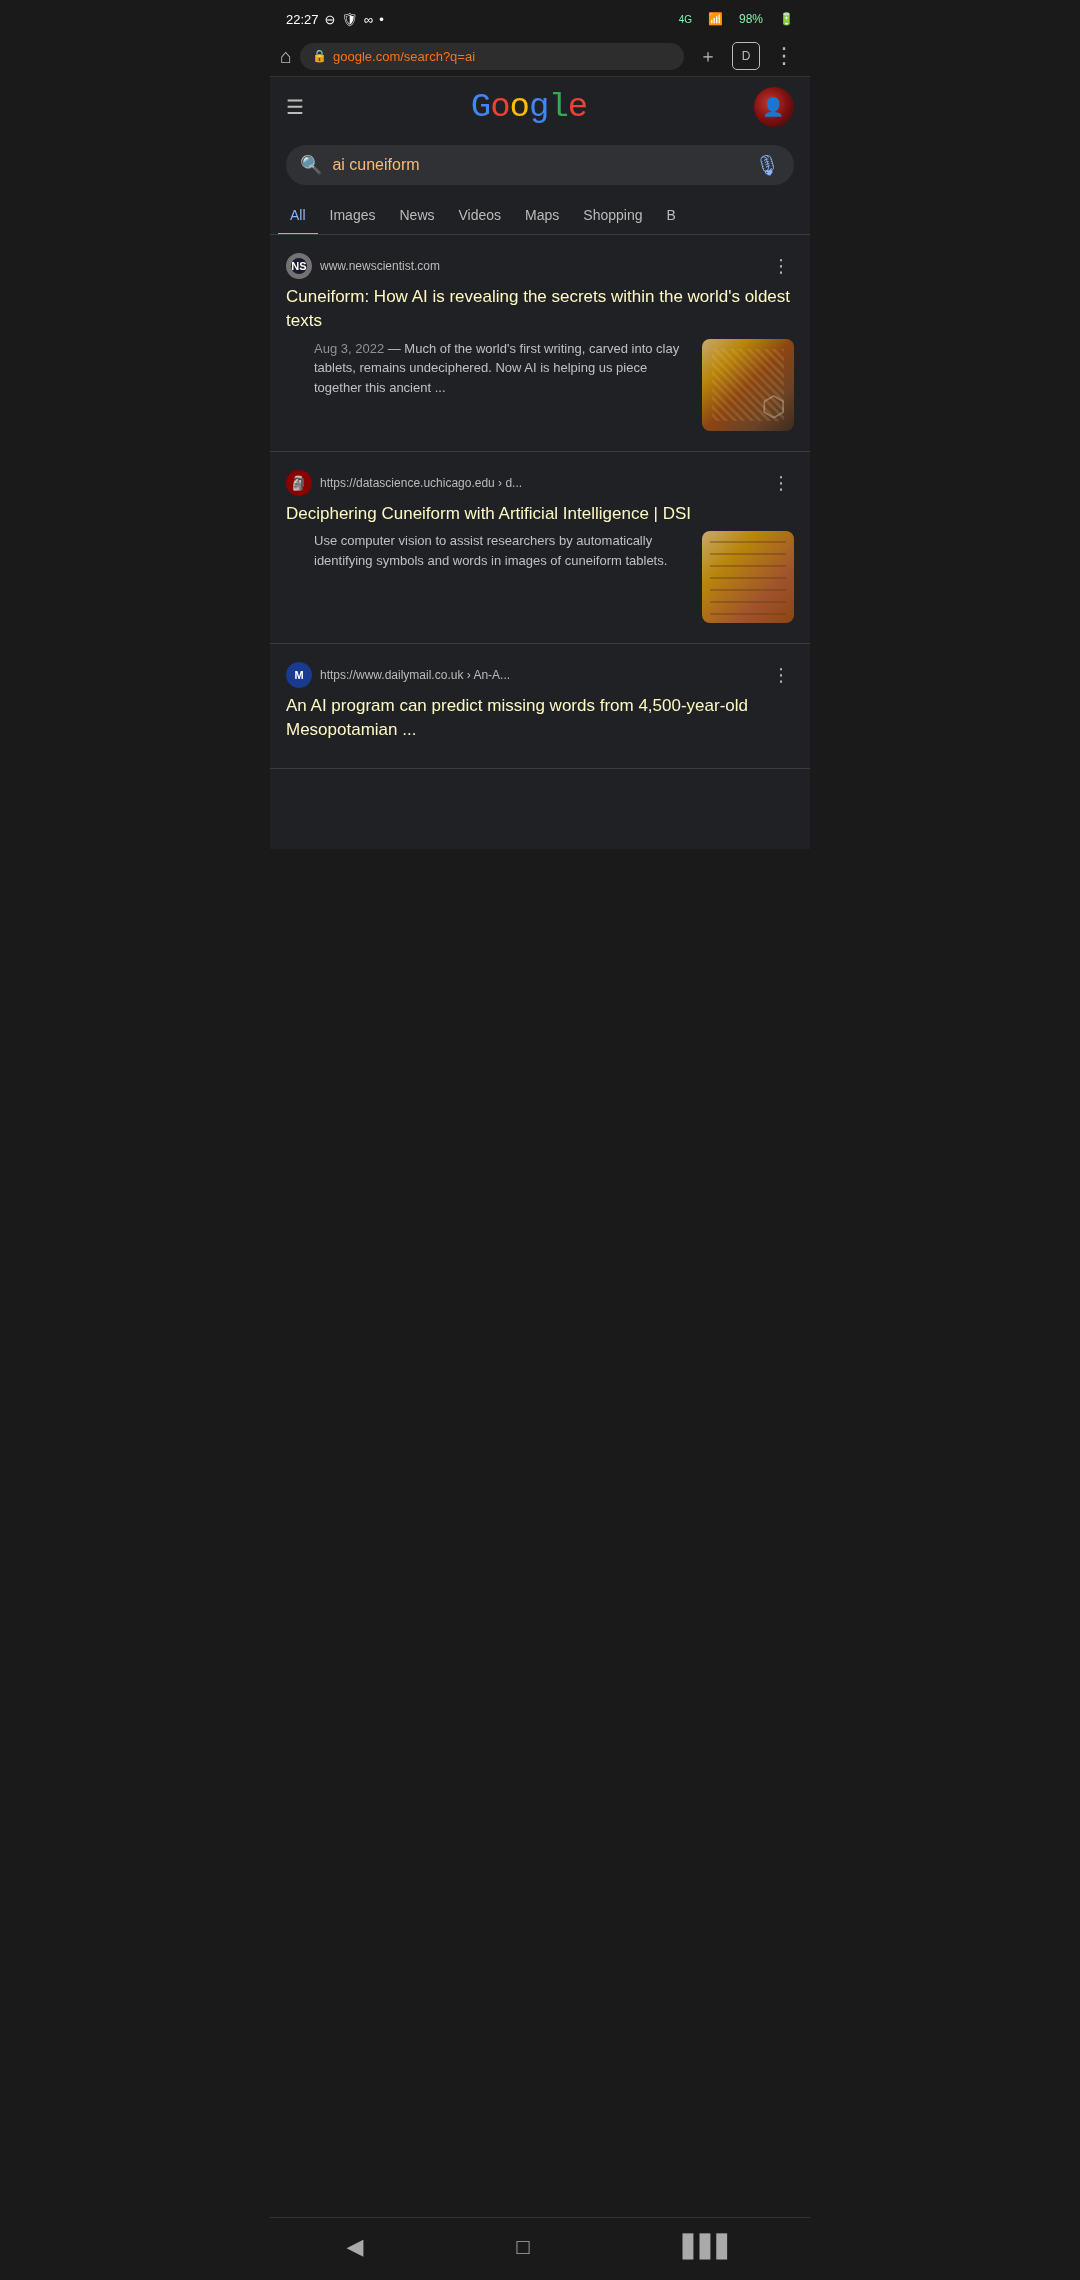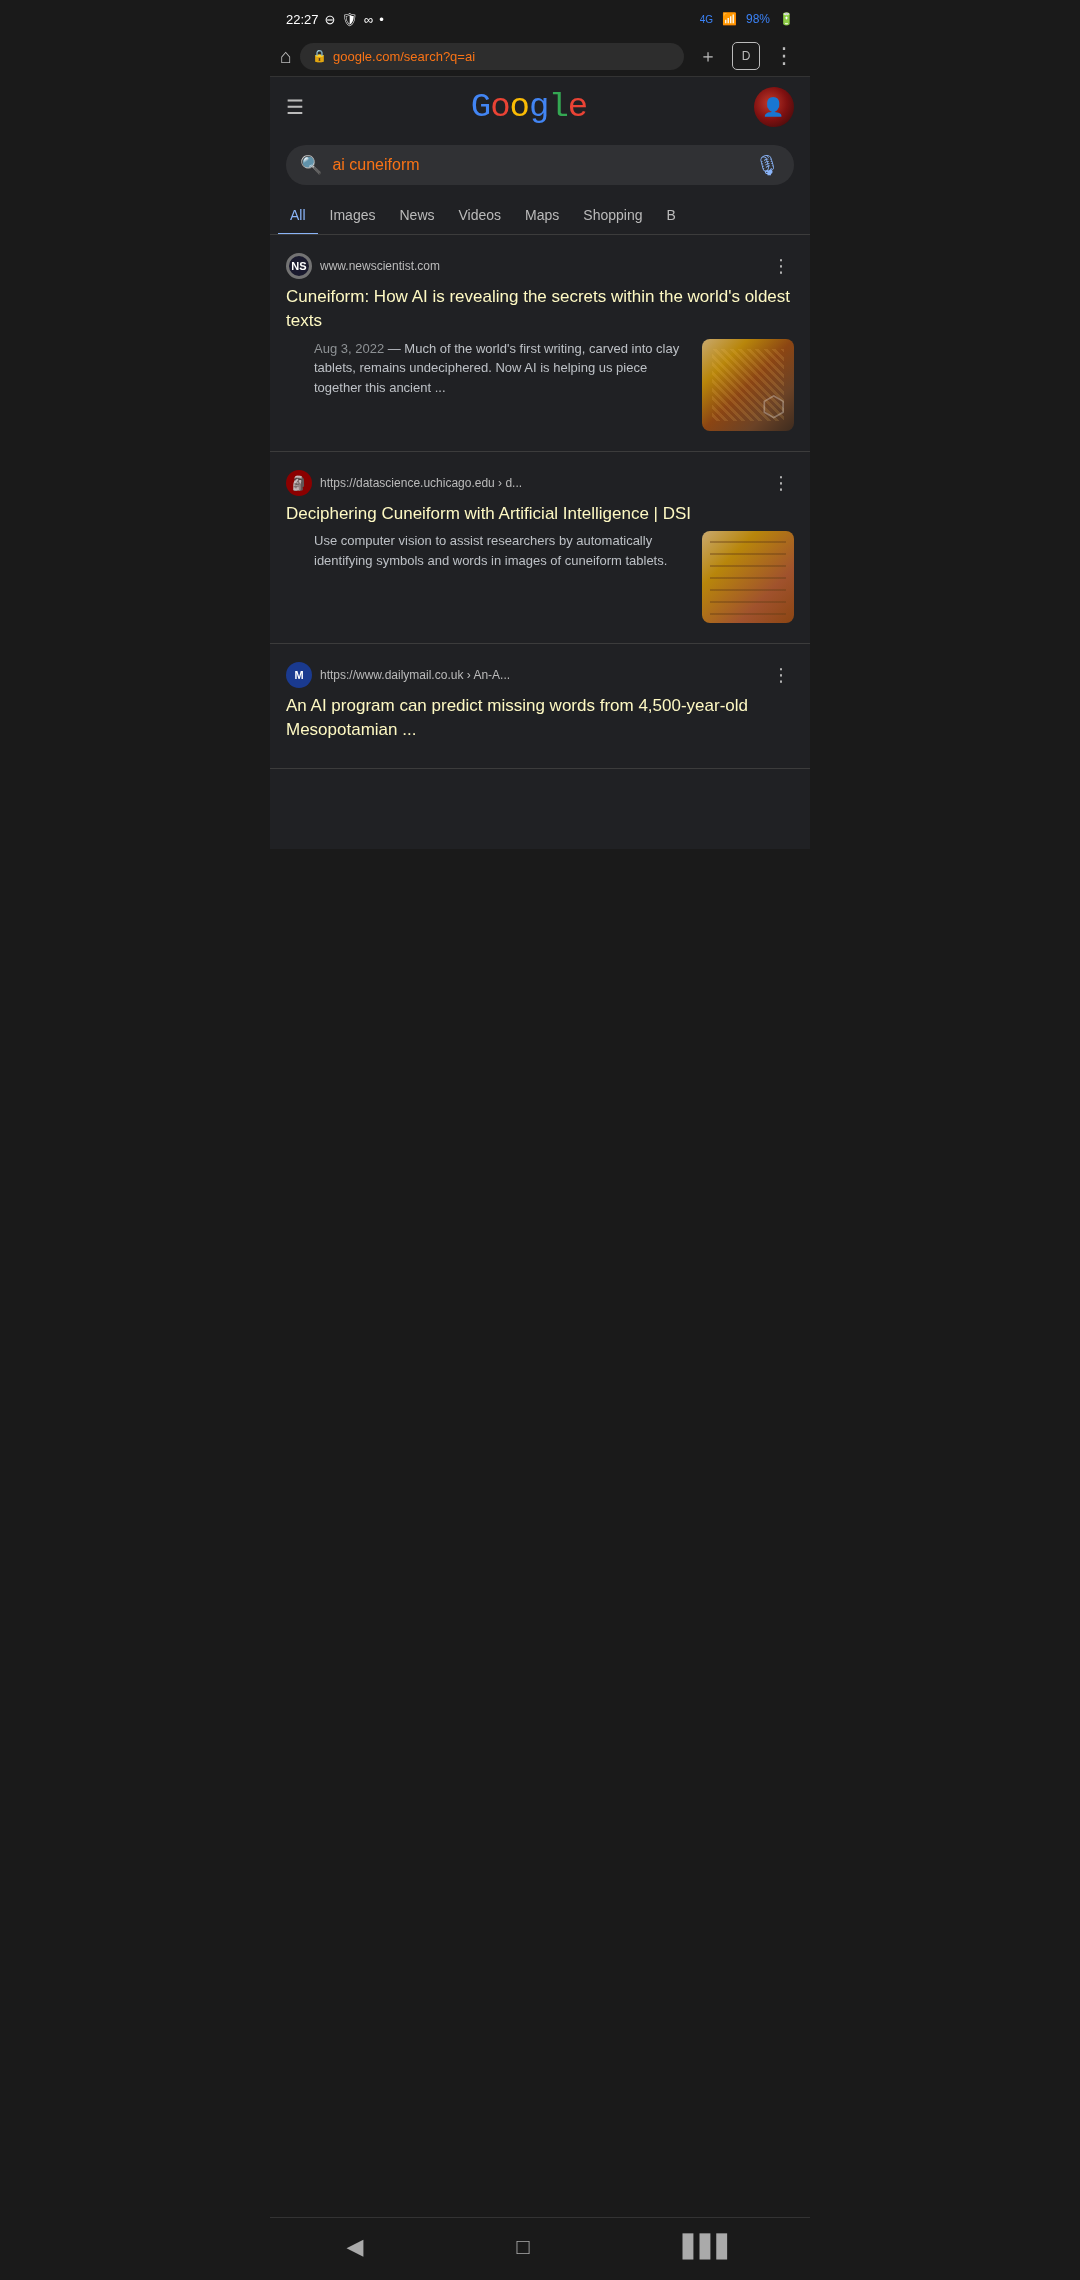--- a/index.html
+++ b/index.html
@@ -28,24 +28,24 @@
     .status-left {
       font-size: 13px;
       font-weight: normal;
       color: #fff;
       display: flex;
       align-items: center;
       gap: 6px;
     }
     .status-right {
       font-size: 12px;
-      color: #3b82f6;
-      display: flex;
-      align-items: center;
-      gap: 9px;
+      color: #86efac;
+      display: flex;
+      align-items: center;
+      gap: 16px;
     }
 
     
     .browser-bar {
       background: #1a1a1a;
       display: flex;
       align-items: center;
       padding: 6px 10px;
       gap: 8px;
       border-bottom: 1px solid #333;
@@ -148,21 +148,21 @@
       padding: 8px 14px;
       gap: 10px;
     }
     .search-icon {
       color: #aaa;
       font-size: 18px;
     }
     .search-input-text {
       flex: 1;
       font-size: 16px;
-      color: #f97316;
+      color: #fdba74;
     }
     .mic-icon {
       color: #8ab4f8;
       font-size: 20px;
     }
 
     
     .tabs-row {
       background: #202124;
       display: flex;
@@ -218,21 +218,21 @@
       display: flex;
       align-items: center;
       justify-content: center;
       font-size: 11px;
       font-weight: bold;
       flex-shrink: 0;
     }
     .favicon-ns {
       background: #1a1a2e;
       color: #fff;
-      border: 3px solid #737373;
+      border: 5px solid #737373;
     }
     .favicon-uc {
       background: #8B0000;
       color: #fff;
     }
     .favicon-dm {
       background: #1a3a8f;
       color: #fff;
     }
     .source-url {

